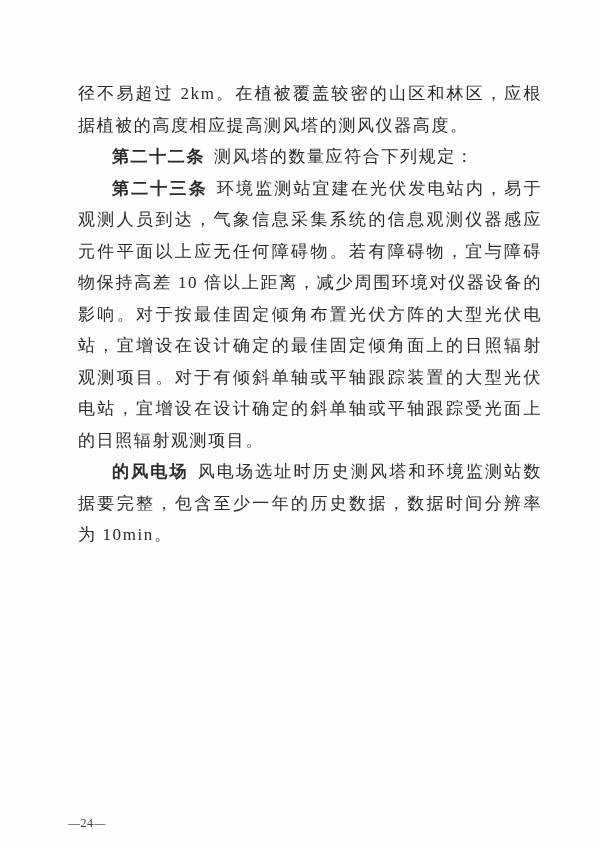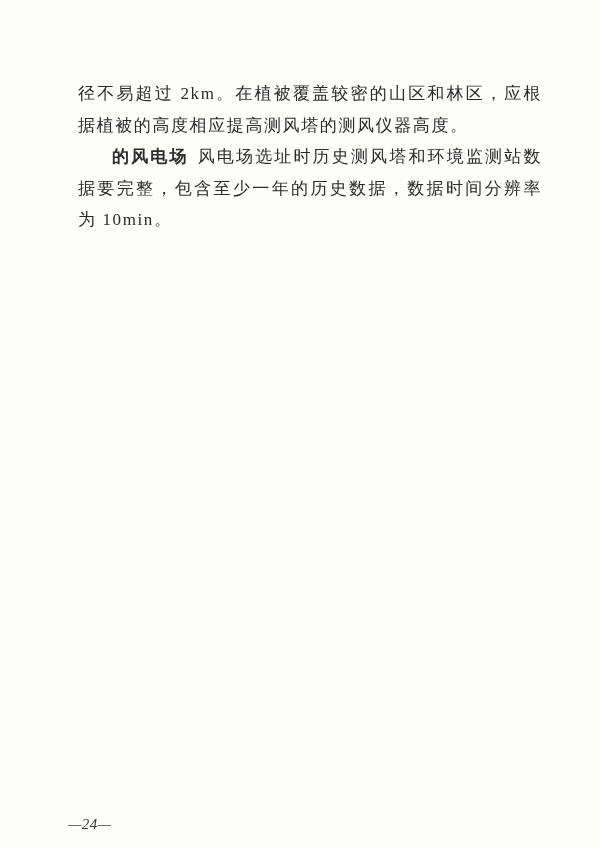--- a/index.html
+++ b/index.html
@@ -40,39 +40,40 @@
     text-indent: 0;
   }
   .article-label {
     font-weight: bold;
     margin-right: 9px;
   }
   .page-number {
     position: absolute;
     left: 68px;
     top: 804px;
-    font-size: 15px;
+    font-size: 12px;
     letter-spacing: 0.5px;
     color: #3a3a3a;
-    font-style: italic;
   }
 </style>
 </head>
 <body>
 
 <div class="page">
 
   <div class="content">
 
     <p class="para continuation"><span>径不易超过 2km。在植被覆盖较密的山区和林区，应根据植被的高度相应提高测风塔的测风仪器高度。</span></p>
 
+    <p class="para"><span class="article-label">第二十二条</span><span>测风塔的数量应符合下列规定：</span></p>
 
 
 
 
+    <p class="para"><span class="article-label">第二十三条</span><span>环境监测站宜建在光伏发电站内，易于观测人员到达，气象信息采集系统的信息观测仪器感应元件平面以上应无任何障碍物。若有障碍物，宜与障碍物保持高差 10 倍以上距离，减少周围环境对仪器设备的影响。对于按最佳固定倾角布置光伏方阵的大型光伏电站，宜增设在设计确定的最佳固定倾角面上的日照辐射观测项目。对于有倾斜单轴或平轴跟踪装置的大型光伏电站，宜增设在设计确定的斜单轴或平轴跟踪受光面上的日照辐射观测项目。</span></p>
 
     <p class="para"><span class="article-label">的风电场</span><span>风电场选址时历史测风塔和环境监测站数据要完整，包含至少一年的历史数据，数据时间分辨率为 10min。</span></p>
 
   </div>
 
   <div class="page-number">—24—</div>
 
 </div>
 
 </body></html>

